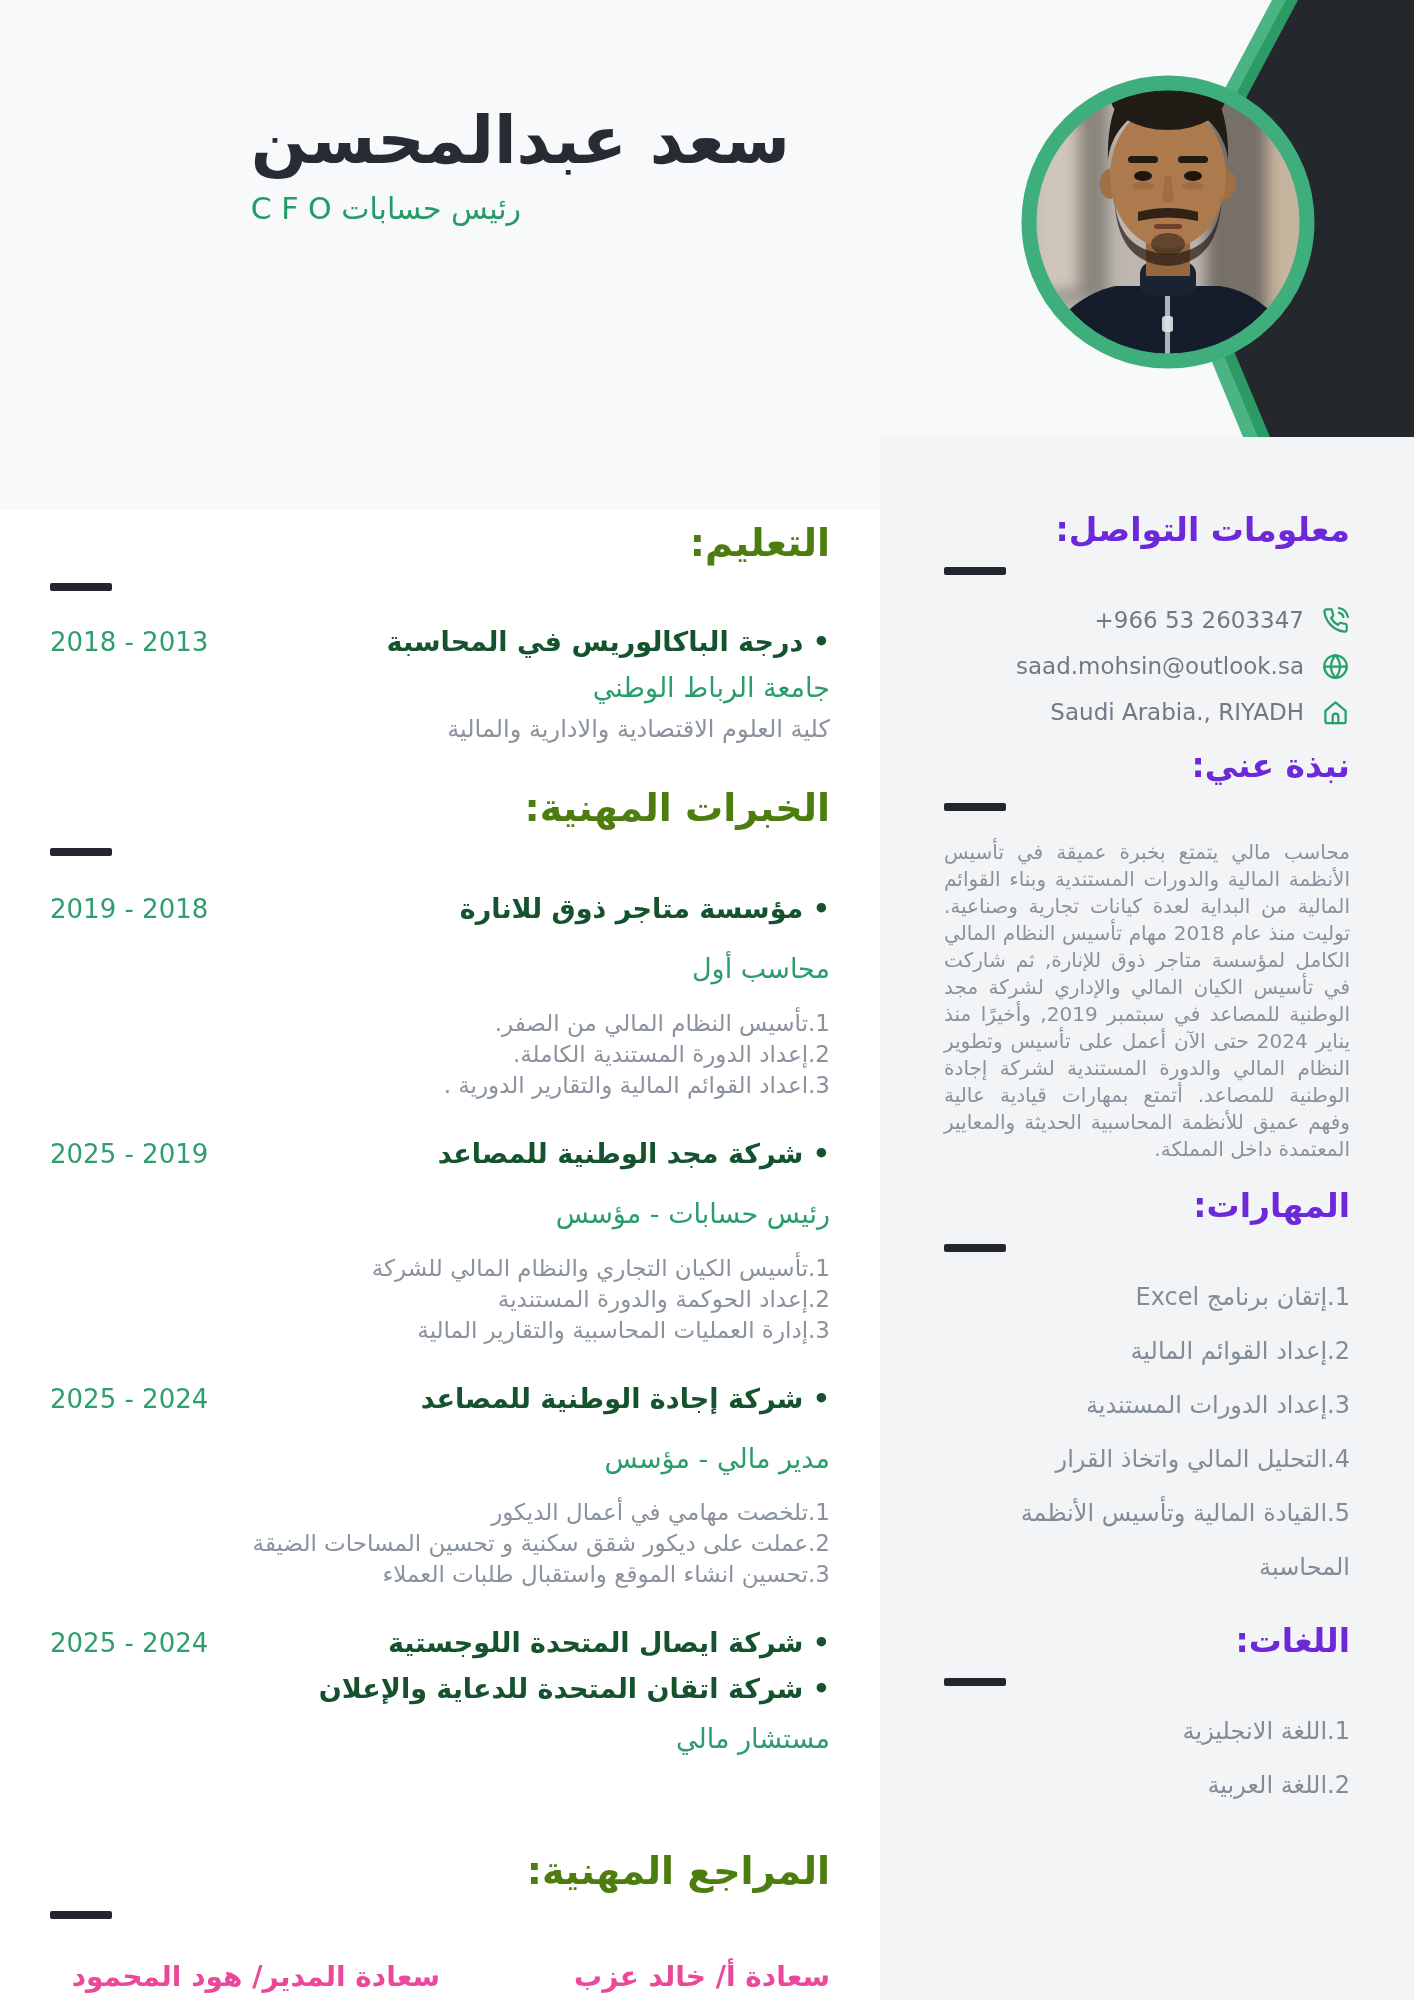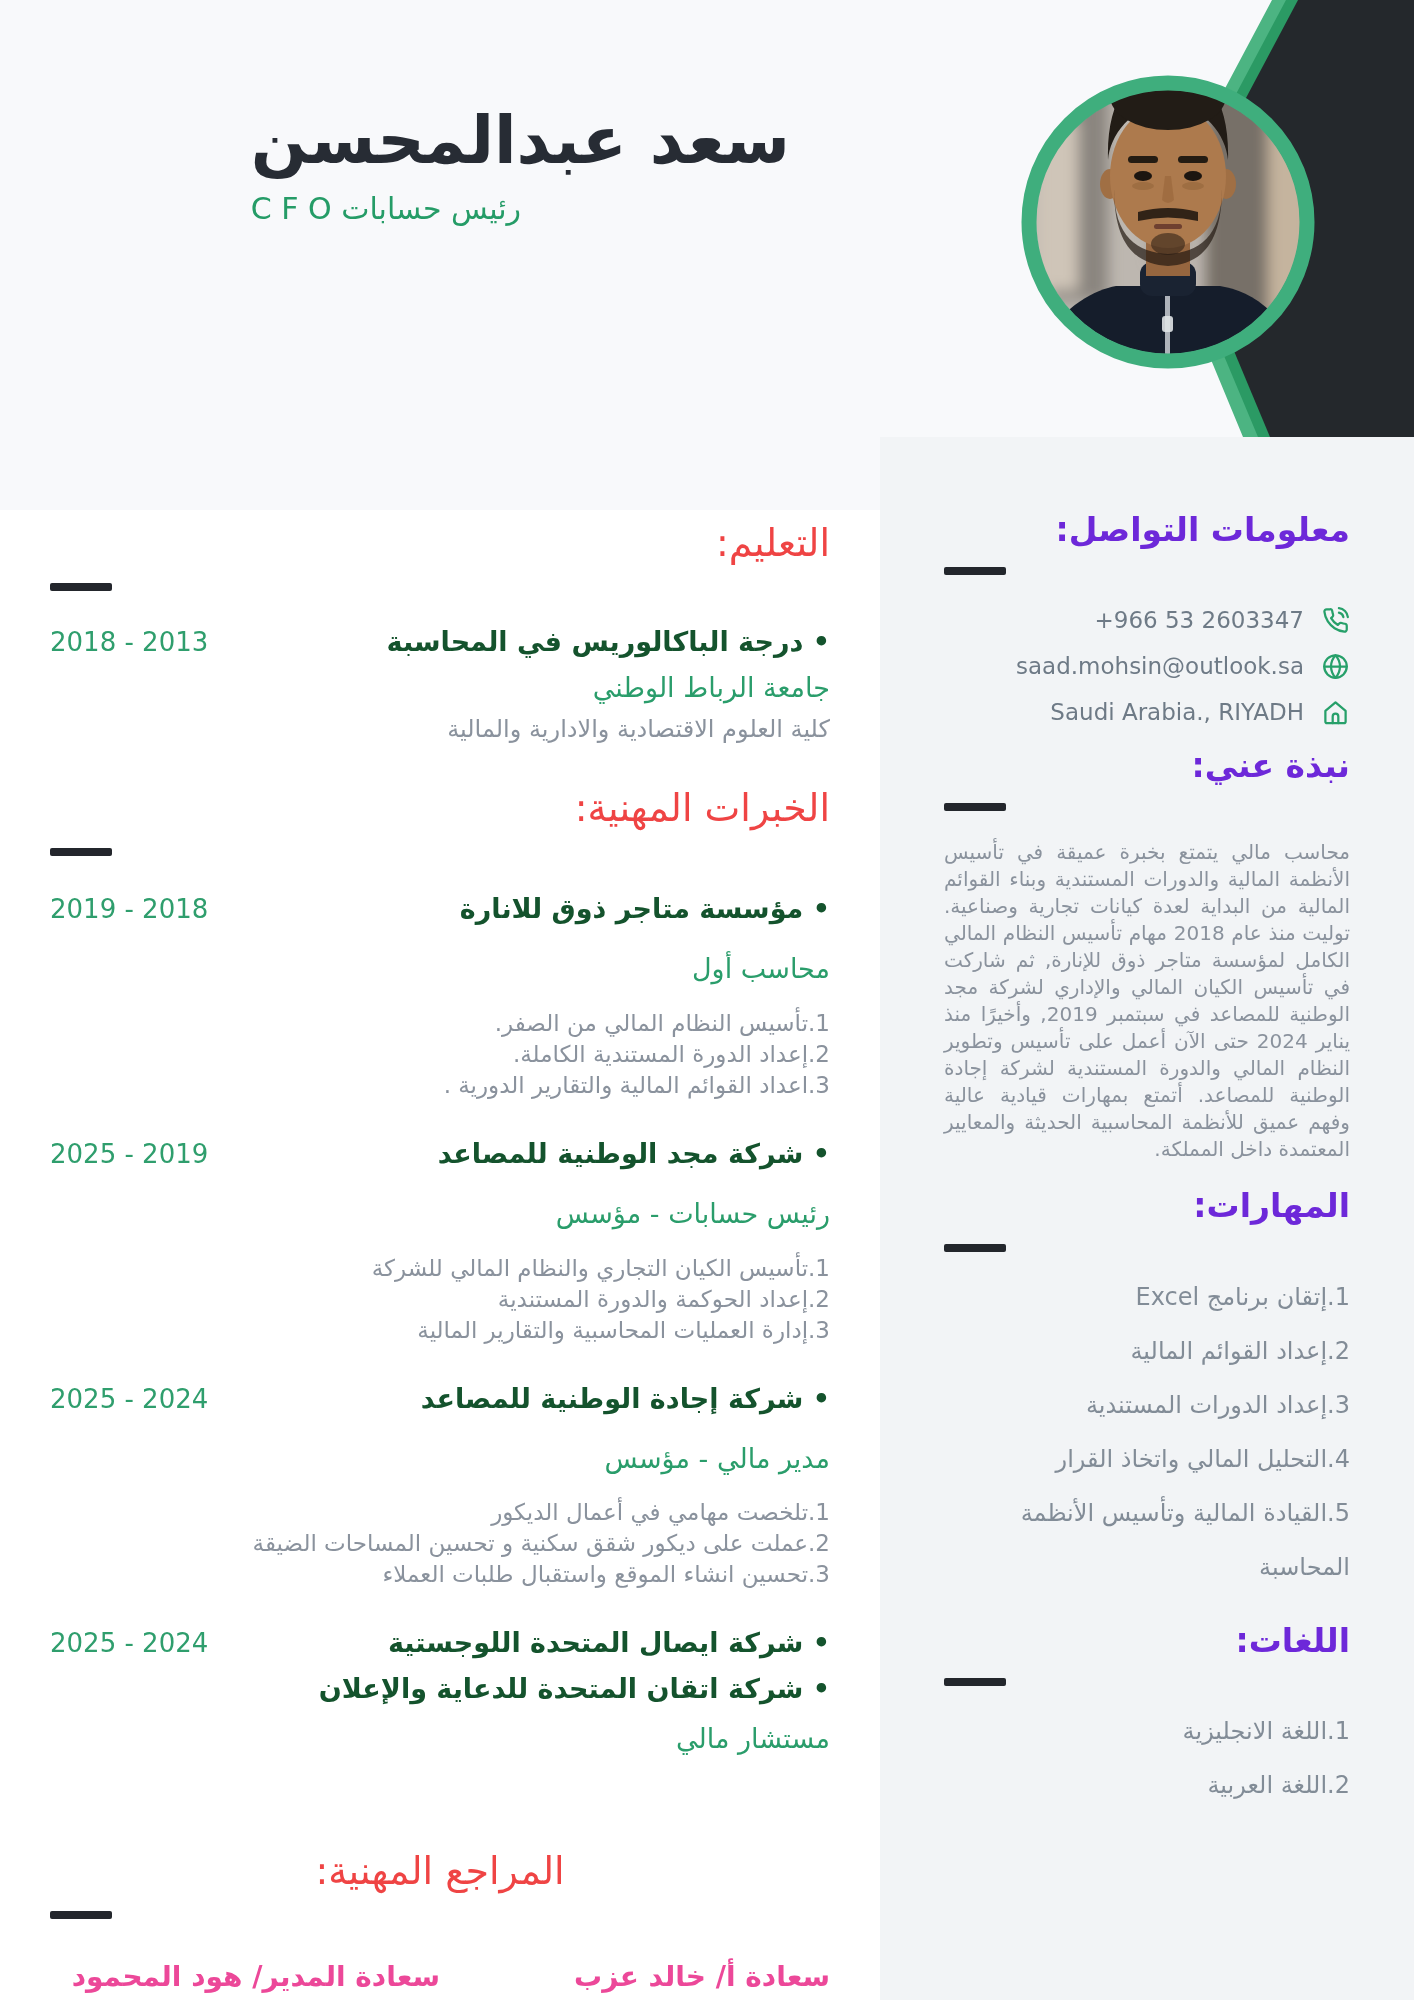--- a/index.html
+++ b/index.html
@@ -17,21 +17,21 @@
   .sidebar{
     position:absolute;top:437px;left:880px;width:534px;height:1563px;
     background:#f2f4f6;padding:70px 64px 0 64px;box-sizing:border-box;
   }
   
   .main{
     position:absolute;top:510px;right:534px;width:880px;height:1490px;
     background:#ffffff;padding:8px 50px 0 50px;box-sizing:border-box;
   }
   
-  .h-main{font-size:38px;font-weight:400;color:#ef4444;line-height:1.35;}
+  .h-main{font-size:38px;font-weight:700;color:#4d7c0f;line-height:1.35;}
   .h-side{font-size:33px;font-weight:700;color:#6d28d9;line-height:1.4;}
   .bar{width:62px;height:8px;background:#23262c;border-radius:2px;margin:14px auto 0 0;}
   
   .contact-list{margin-top:30px;}
   .c-row{display:flex;align-items:center;margin-bottom:16px;}
   .c-icon{flex:0 0 30px;height:30px;margin-left:16px;display:flex;align-items:center;justify-content:center;}
   .c-text{font-size:23px;color:#6e7a86;direction:ltr;text-align:right;flex:1;}
   
   .about-text{margin-top:28px;font-size:20px;line-height:27px;color:#8a929d;text-align:justify;}
   
@@ -44,21 +44,21 @@
   .btitle::before{content:"•  ";}
   .date{font-size:26px;color:#2f9e6d;line-height:38px;white-space:nowrap;}
   .role{font-size:27px;color:#2a9d6b;margin-top:22px;line-height:1.4;}
   .tasks{margin-top:20px;}
   .task{font-size:23px;color:#8a929d;line-height:31px;}
   .school{font-size:27px;color:#2a9d6b;margin-top:8px;line-height:1.4;}
   .faculty{font-size:24px;color:#8a929d;margin-top:6px;line-height:1.4;}
   .job{margin-top:34px;}
   .edu-block{margin-top:32px;}
   .exp-heading{margin-top:36px;}
-  .refs-heading{margin-top:88px;text-align:center;}
+  .refs-heading{margin-top:88px;}
   .refs{display:flex;margin-top:38px;}
   .ref{width:50%;}
   .ref-name{font-size:28px;font-weight:700;color:#ec4899;line-height:1.45;}
 </style>
 </head>
 <body>
 
 <div class="page">
 
   <div class="banner"></div>

